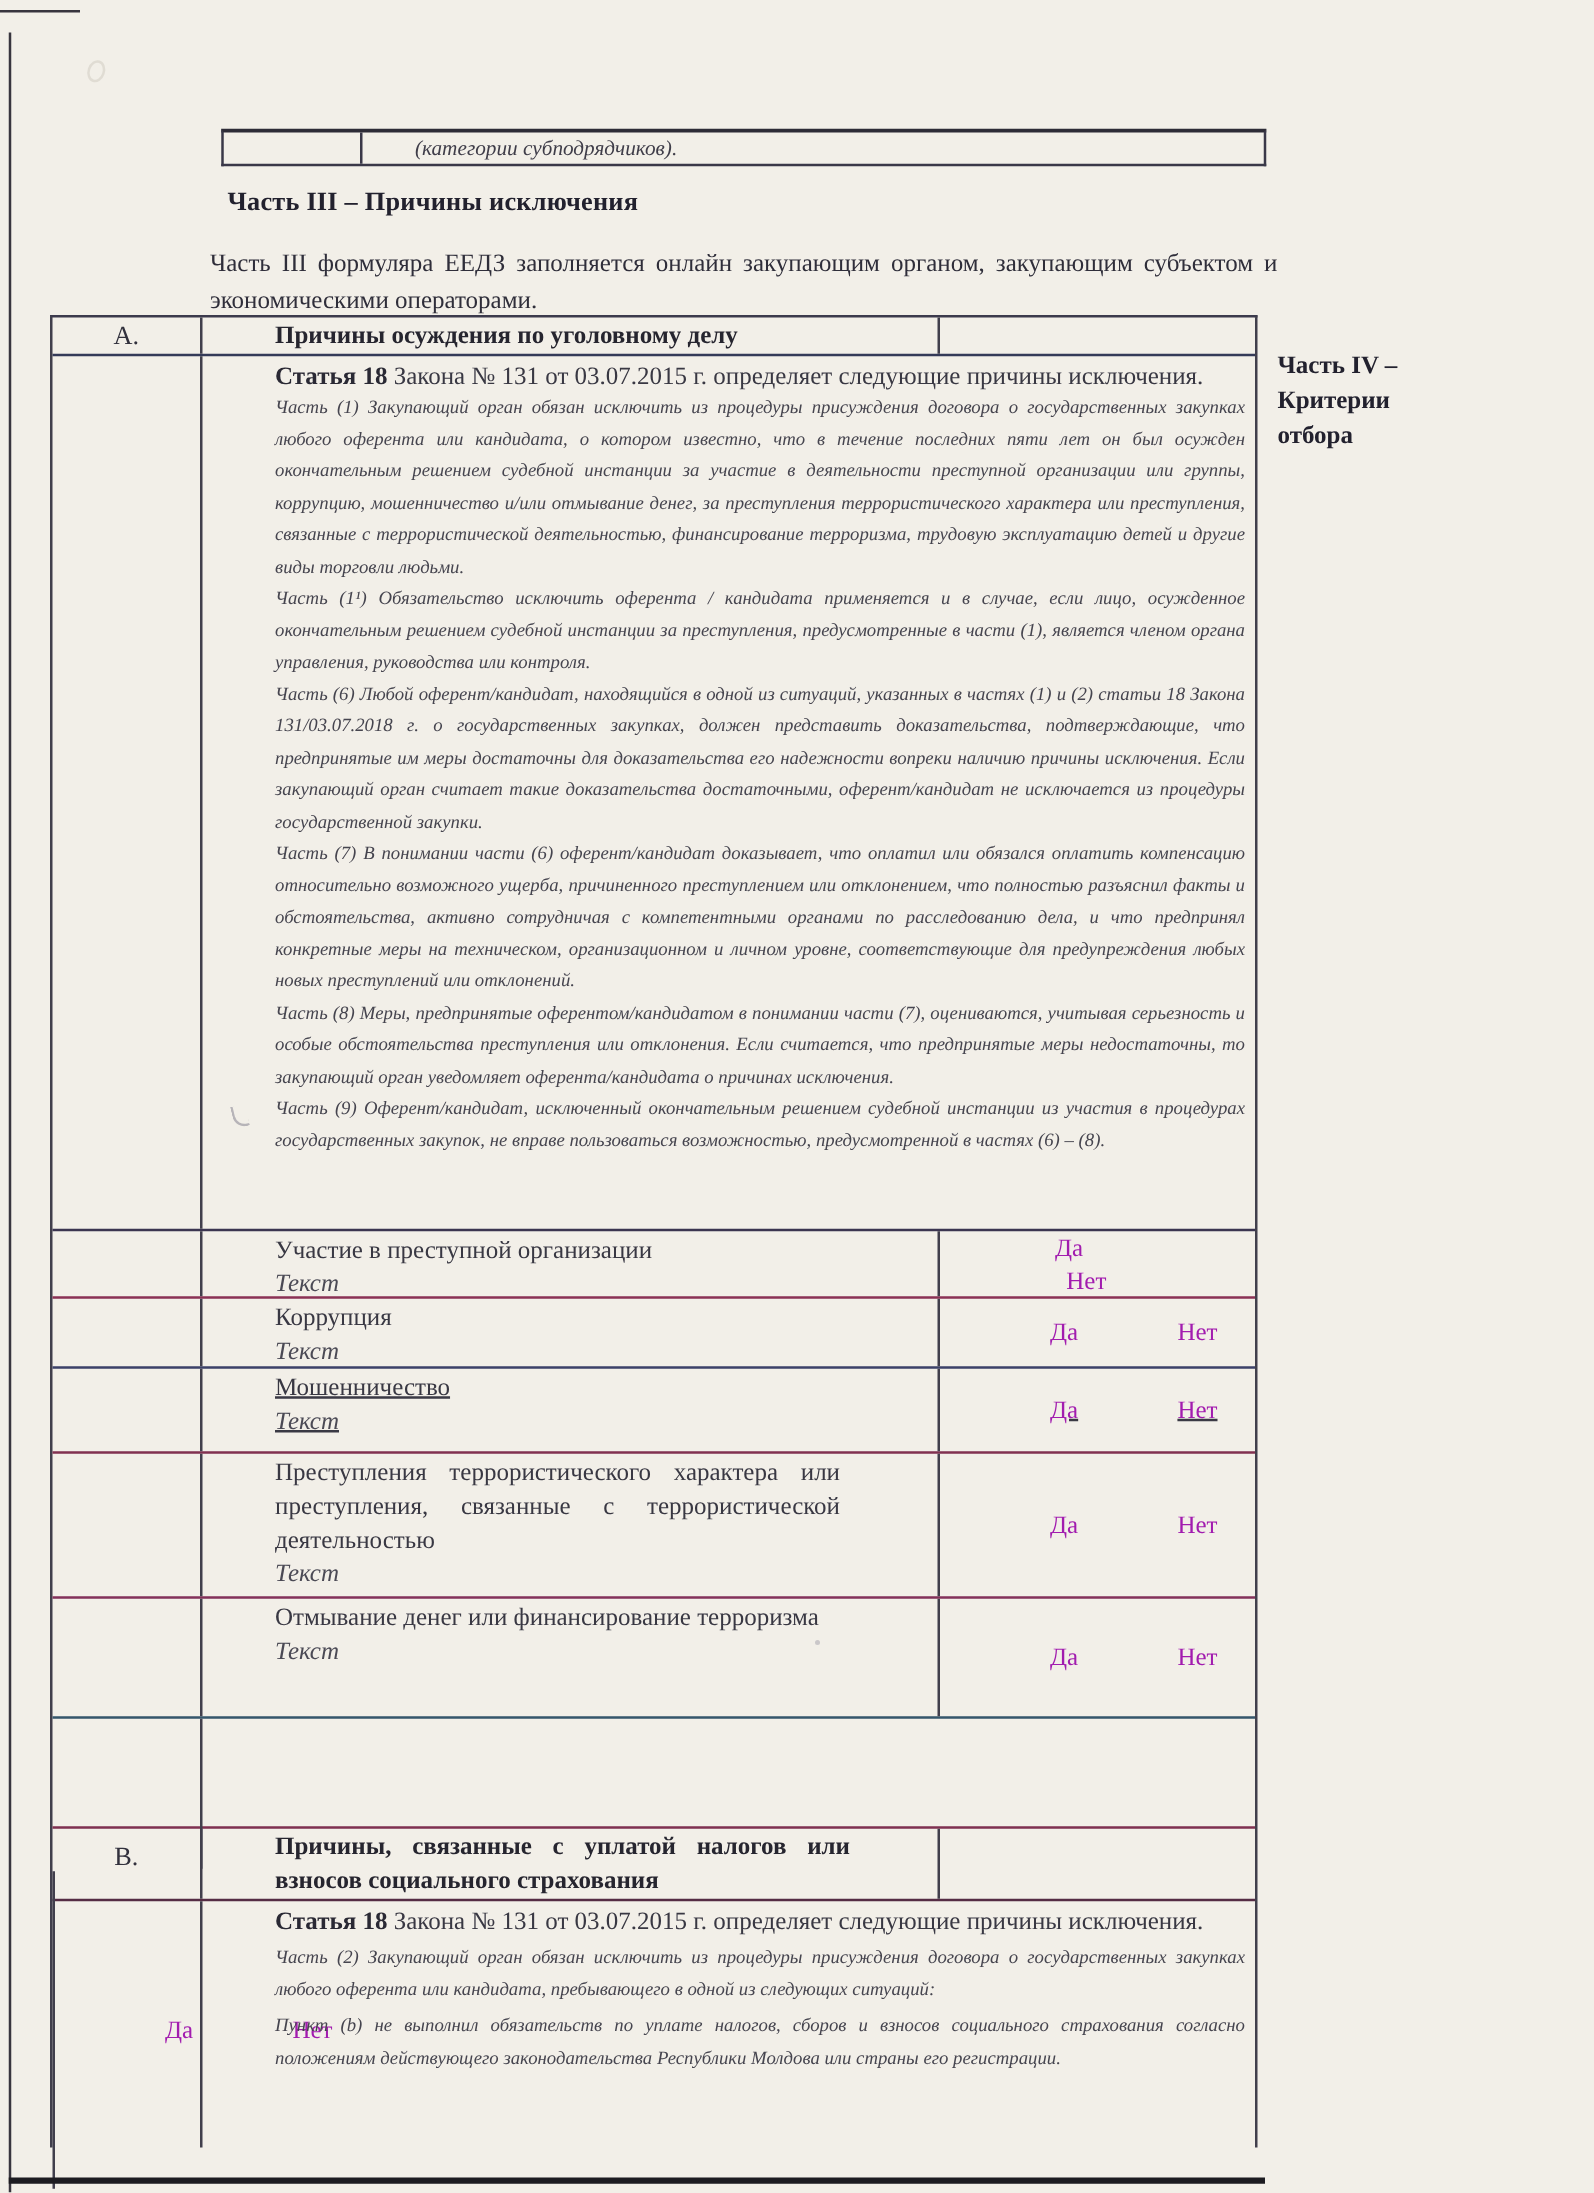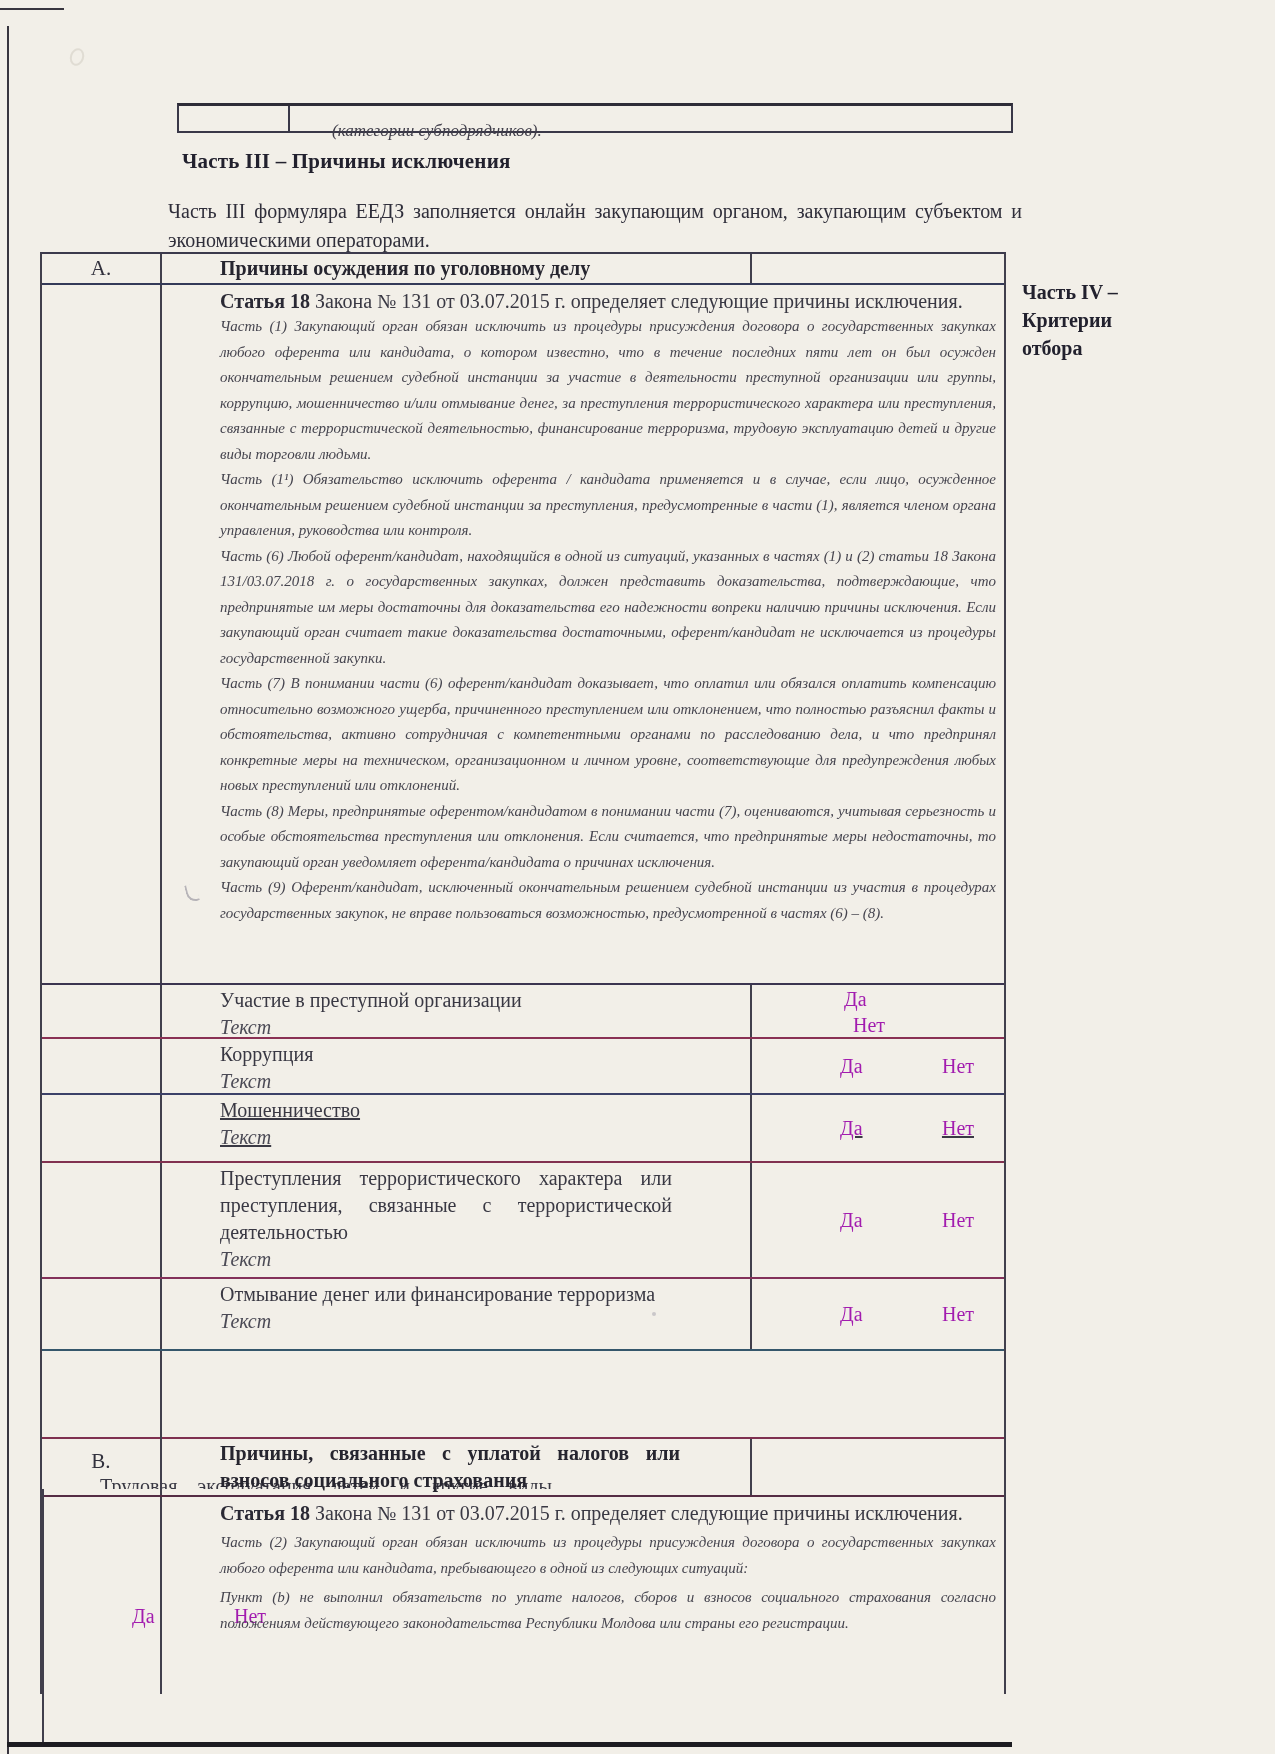--- a/index.html
+++ b/index.html
@@ -19,21 +19,21 @@
   .smudge3{position:absolute;left:652px;top:1312px;width:4px;height:4px;border-radius:50%;background:#a9a6ae;opacity:.55;}
 
   
   .mini-table{
     position:absolute;left:177px;top:103px;width:836px;height:30px;box-sizing:border-box;
     border-top:3px solid #2e2c37;border-bottom:2px solid #3a3848;
     border-left:2px solid #3a3848;border-right:2px solid #3a3848;
     display:flex;
   }
   .mini-table .mcell-empty{width:111px;border-right:2px solid #3a3848;box-sizing:border-box;}
-  .mini-table .mcell-text{flex:1;font-style:italic;font-size:17px;color:#3f3d49;padding:15px 0 0 42px;}
+  .mini-table .mcell-text{flex:1;font-style:italic;font-size:17px;color:#3f3d49;padding:3px 0 0 42px;}
 
   .doc-heading{position:absolute;left:168px;top:149px;font-size:21px;font-weight:bold;color:#22212e;letter-spacing:.2px;margin-left:14px;}
   .intro{position:absolute;left:168px;top:197px;width:854px;font-size:20px;line-height:29px;text-align:justify;color:#2f2e3a;}
   .margin-note{position:absolute;left:1022px;top:278px;width:180px;font-size:20px;font-weight:bold;line-height:28px;color:#22212e;}
 
   
   .main-table{
     position:absolute;left:40px;top:252px;width:966px;box-sizing:border-box;
     border-top:2px solid #3c3a4c;border-left:2px solid #413f4c;border-right:2px solid #413f4c;
   }
@@ -53,29 +53,29 @@
   .r-bhead .cell-idx{padding-top:8px;}
 
   .blk{padding:3px 8px 0 58px;}
   .statute{margin:0;font-size:20px;line-height:26px;text-align:justify;color:#393843;}
   .statute b{color:#2a2934;}
   .para{margin:0;font-style:italic;font-size:15px;line-height:25.5px;text-align:justify;color:#46454f;}
   .r-ablock{border-bottom-color:#3b3550;min-height:700px;}
   .r-bblock{border-bottom:none;height:197px;}
   .r-bblock .para{margin-top:4px;}
 
-  .lblc{padding:2px 62px 16px 58px;}
+  .lblc{padding:2px 62px 0 58px;}
   .lbl{font-size:20px;line-height:27px;text-align:justify;color:#393843;max-width:452px;}
   .hint{font-style:italic;color:#4b4a55;text-align:left;}
 
   .label-rows > div:nth-of-type(1){height:54px;border-bottom-color:#8a3154;}
   .label-rows > div:nth-of-type(2){height:56px;border-bottom-color:#3c4168;}
   .label-rows > div:nth-of-type(3){height:68px;border-bottom-color:#813150;text-decoration:underline;}
   .label-rows > div:nth-of-type(4){height:116px;border-bottom-color:#83315a;}
-  .label-rows > div:nth-of-type(5){height:72px;border-bottom-color:#35566b;}
+  .label-rows > div:nth-of-type(5){height:96px;border-bottom-color:#35566b;}
   .label-rows > div:nth-of-type(6){height:88px;border-bottom-color:#7f3050;flex-direction:column;}
   
   .label-rows > div:nth-of-type(1) .cell-yn{align-items:flex-start;}
   .label-rows > div:nth-of-type(1) .yn-inner{flex-direction:column;justify-content:flex-start;align-items:flex-start;padding:1px 0 0 92px;}
   .label-rows > div:nth-of-type(1) .yn-inner span + span{margin-left:9px;}
 </style>
 </head>
 <body>
 
 <div class="edge-left"></div>

